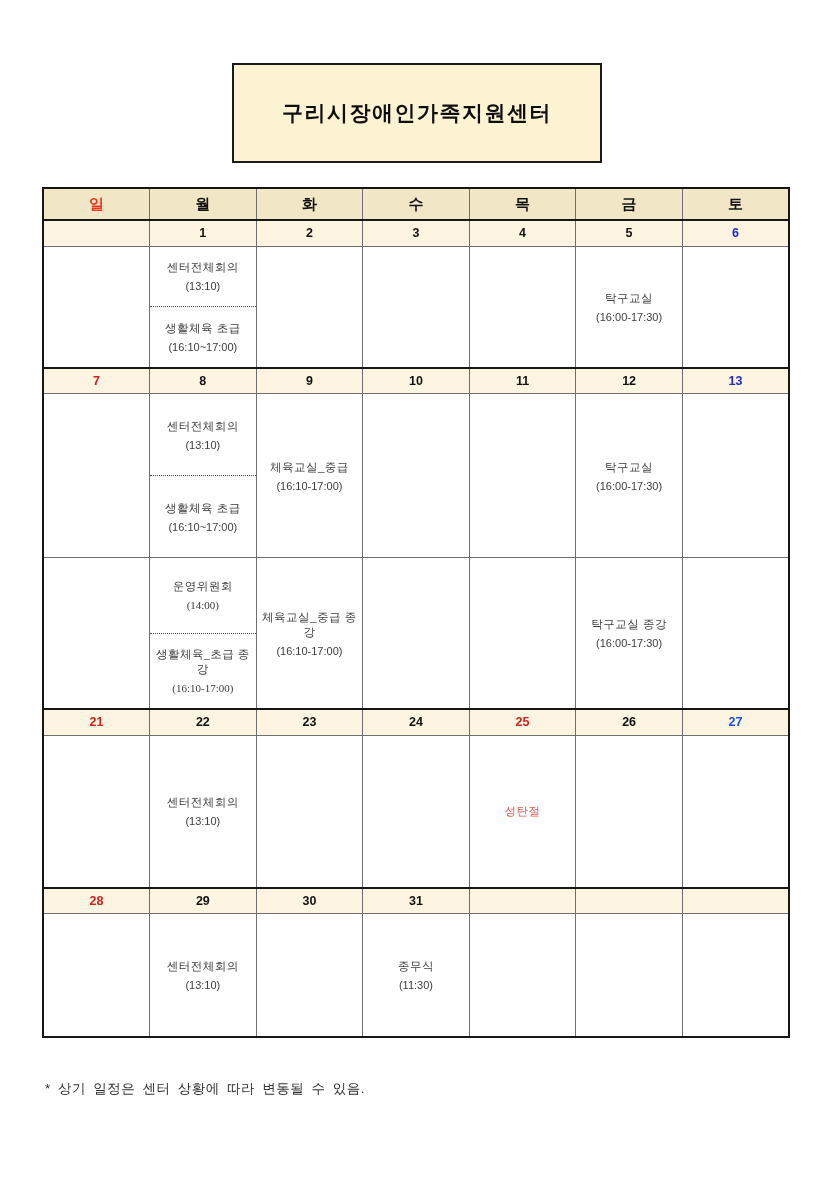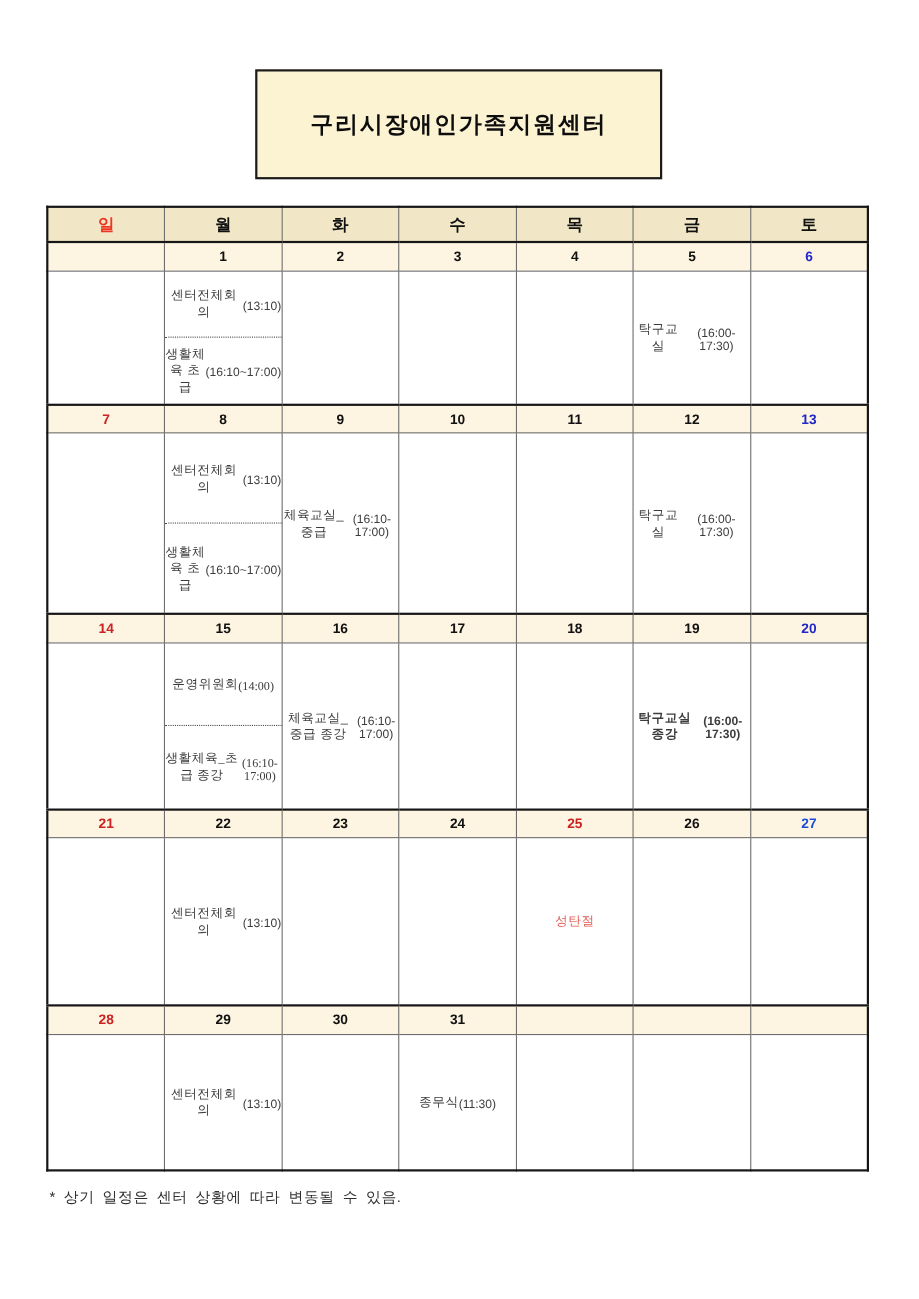--- a/index.html
+++ b/index.html
@@ -54,21 +54,21 @@
     border-top: 2px solid #161616;
   }
   tr.events-row td {
     background: #ffffff;
     vertical-align: middle;
     padding: 0;
   }
   .cell-events { display: flex; flex-direction: column; width: 100%; }
   .evt-block {
     flex: 1;
-    display: flex; flex-direction: row;
+    display: flex; flex-direction: column;
     align-items: center; justify-content: center;
     text-align: center;
   }
   .evt-name { font-size: 11.5px; color: #3c3c3c; letter-spacing: 0.5px; }
   .evt-time { font-size: 11px; color: #3c3c3c; margin-top: 5px; }
   .evt-divider {
     width: 100%; height: 0;
     border-top: 1px dotted #4a4a4a;
   }
 
@@ -197,29 +197,20 @@
                 <div class="evt-block">
                   <div class="evt-name">탁구교실</div>
                   <div class="evt-time">(16:00-17:30)</div>
                 </div>
               </div>
             </td>
             <td>
               <div class="cell-events" style="height: 163px;"></div>
             </td>
           </tr>
-          <tr class="date-row">
-            <td style="color: rgb(204, 34, 34);">14</td>
-            <td style="color: rgb(17, 17, 17);">15</td>
-            <td style="color: rgb(17, 17, 17);">16</td>
-            <td style="color: rgb(17, 17, 17);">17</td>
-            <td style="color: rgb(17, 17, 17);">18</td>
-            <td style="color: rgb(17, 17, 17);">19</td>
-            <td style="color: rgb(34, 40, 200);">20</td>
-          </tr>
           <tr class="events-row">
             <td>
               <div class="cell-events" style="height: 150px;"></div>
             </td>
             <td>
               <div class="cell-events" style="height: 150px; font-family: Liberation Serif, serif;">
                 <div class="evt-block">
                   <div class="evt-name">운영위원회</div>
                   <div class="evt-time">(14:00)</div>
                 </div>
@@ -238,21 +229,21 @@
                 </div>
               </div>
             </td>
             <td>
               <div class="cell-events" style="height: 150px;"></div>
             </td>
             <td>
               <div class="cell-events" style="height: 150px;"></div>
             </td>
             <td>
-              <div class="cell-events" style="height: 106px; font-weight: bold;">
+              <div class="cell-events" style="height: 106px;">
                 <div class="evt-block">
                   <div class="evt-name">탁구교실 종강</div>
                   <div class="evt-time">(16:00-17:30)</div>
                 </div>
               </div>
             </td>
             <td>
               <div class="cell-events" style="height: 150px;"></div>
             </td>
           </tr>

